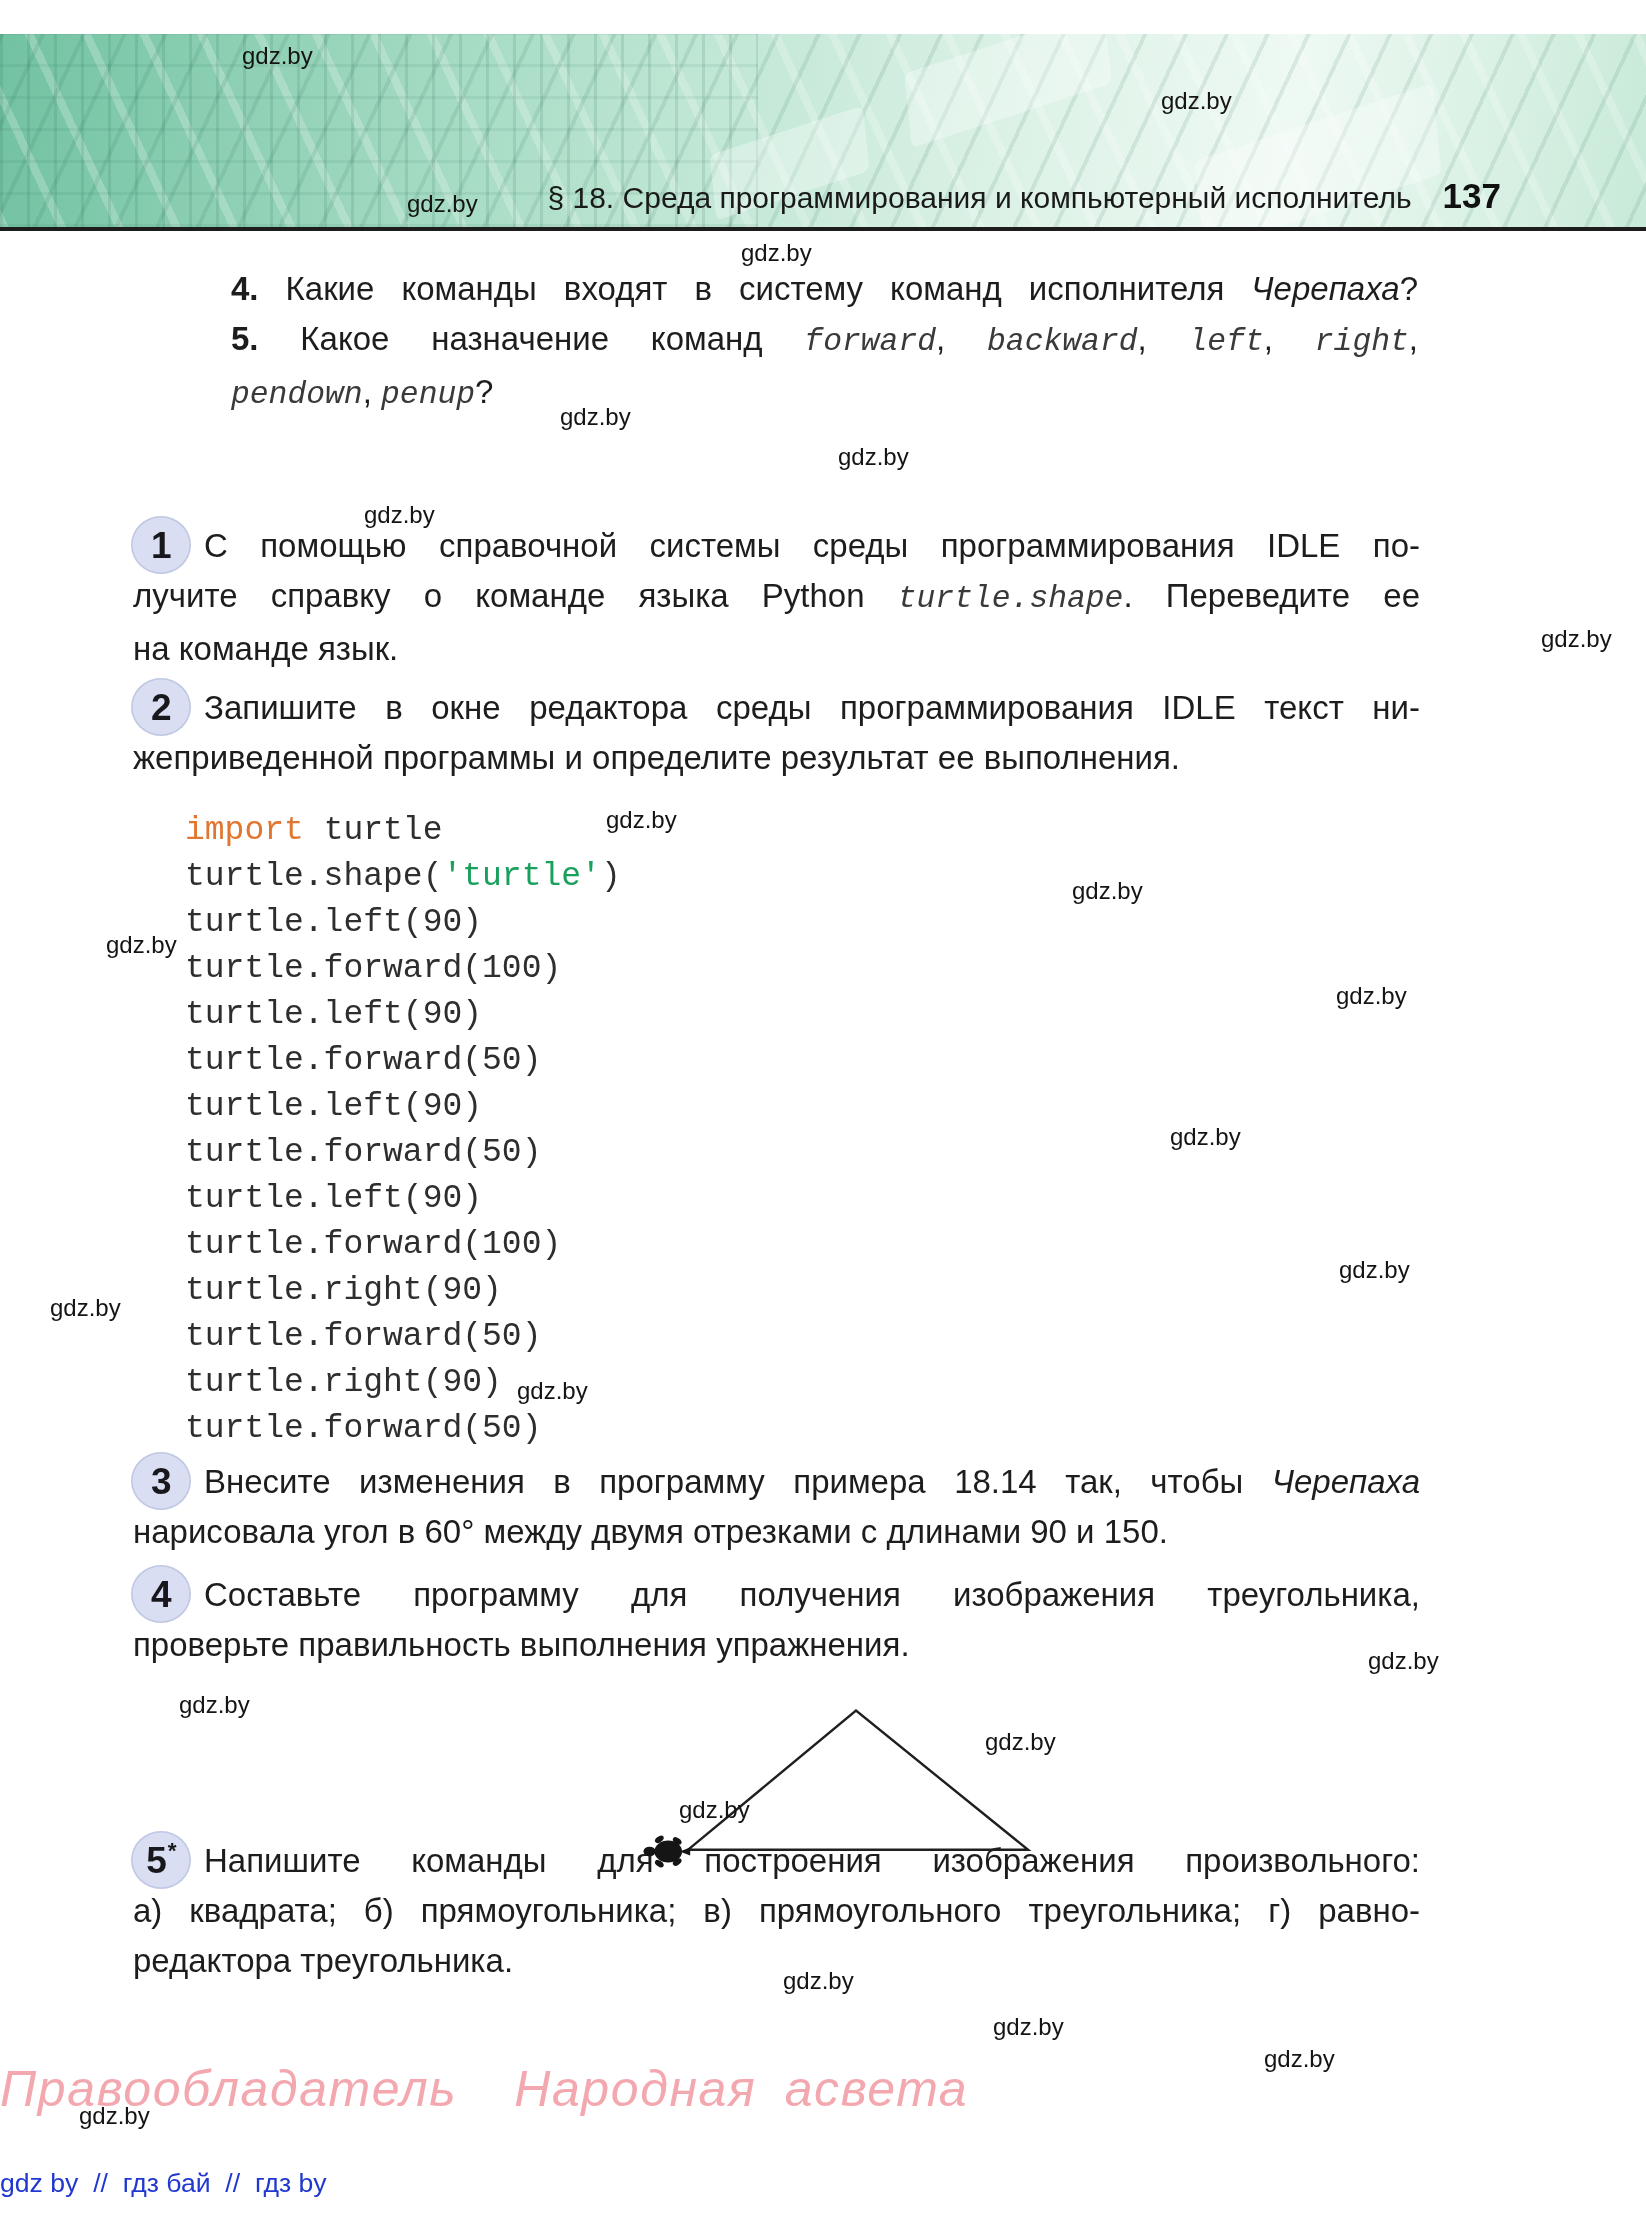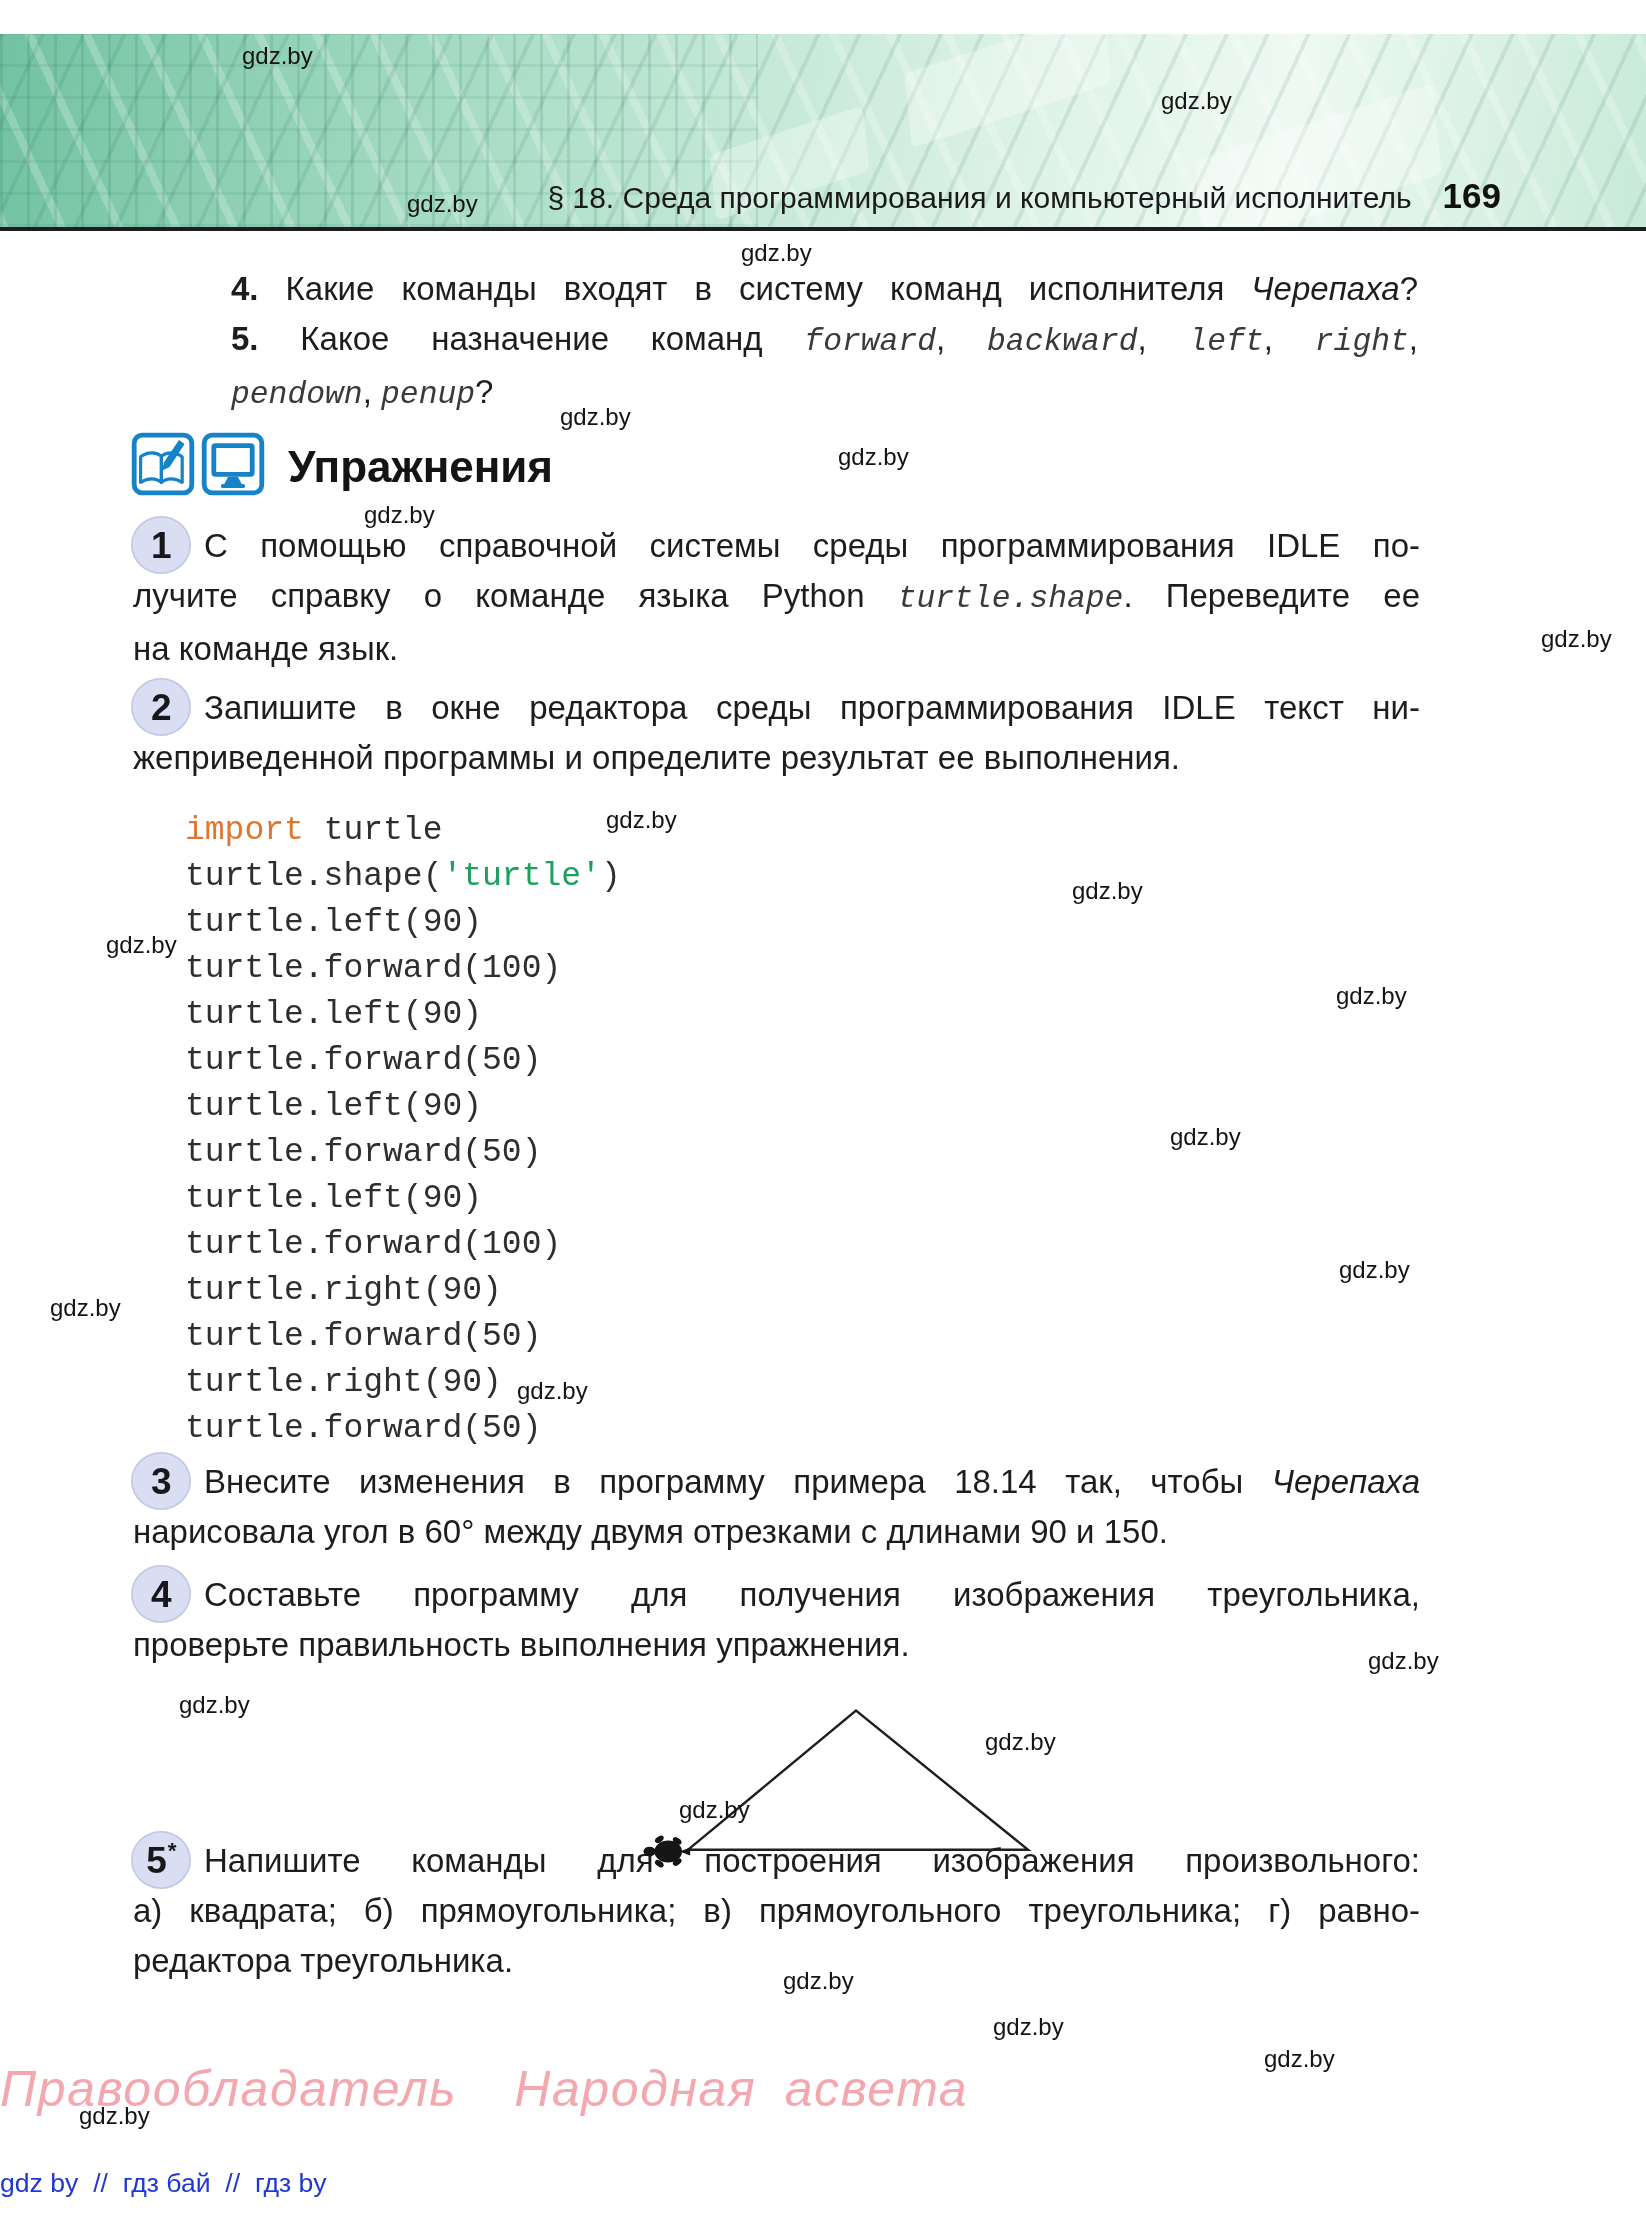--- a/index.html
+++ b/index.html
@@ -79,45 +79,30 @@
 <div class="page">
 
   <div class="topbar">Ищите нас по запросу ГДЗ Бай</div>
 
   <div class="banner">
     <div class="key k1"></div>
     <div class="key k2"></div>
     <div class="key k3"></div>
     <div class="banner-caption">
       <span class="hdr">§ 18. Среда программирования и компьютерный исполнитель</span>
-      <span class="pnum">169</span>
+      <span class="pnum">137</span>
     </div>
   </div>
 
   <section id="questions">
       <div class="tline just"><span class="p-b">4.</span><span class="p-t"> Какие команды входят в систему команд исполнителя </span><span class="p-i">Черепаха</span><span class="p-t">?</span></div>
       <div class="tline just"><span class="p-b">5.</span><span class="p-t"> Какое назначение команд </span><span class="p-m">forward</span><span class="p-t">, </span><span class="p-m">backward</span><span class="p-t">, </span><span class="p-m">left</span><span class="p-t">, </span><span class="p-m">right</span><span class="p-t">,</span></div>
       <div class="tline"><span class="p-m">pendown</span><span class="p-t">, </span><span class="p-m">penup</span><span class="p-t">?</span></div>
     </section>
 
-  <div class="section-head">
-    <svg width="64" height="64" viewBox="0 0 80 80">
-      <rect x="4" y="4" width="72" height="72" rx="10" fill="#fff" stroke="var(--icon-blue)" stroke-width="6"></rect>
-      <path d="M12 31 C21 24 31 25 38 30 L38 63 C31 57 21 57 12 63 Z" fill="none" stroke="var(--icon-blue)" stroke-width="4" stroke-linejoin="round"></path>
-      <path d="M64 31 C55 24 45 25 38 30 L38 63 C45 57 55 57 64 63 Z" fill="none" stroke="var(--icon-blue)" stroke-width="4" stroke-linejoin="round"></path>
-      <path d="M60 10 l7 5 -19 29 -9 4 2 -10 z" fill="var(--icon-blue)"></path>
-    </svg>
-    <svg width="64" height="64" viewBox="0 0 80 80">
-      <rect x="4" y="4" width="72" height="72" rx="10" fill="#fff" stroke="var(--icon-blue)" stroke-width="6"></rect>
-      <rect x="16" y="17" width="48" height="36" rx="2" fill="none" stroke="var(--icon-blue)" stroke-width="6"></rect>
-      <path d="M34 56 h12 l5 9 h-22 z" fill="var(--icon-blue)"></path>
-      <rect x="25" y="65" width="30" height="5" rx="2" fill="var(--icon-blue)"></rect>
-    </svg>
-    <h2 class="section-title">Упражнения</h2>
-  </div>
 
   <div id="exercises">
       <article class="ex" style="top: 521px;">
         <div class="badge">
           <b>1</b>
         </div>
         <div class="tline just first"><span class="p-t">С помощью справочной системы среды программирования IDLE по-</span></div>
         <div class="tline just"><span class="p-t">лучите справку о команде языка Python </span><span class="p-m">turtle.shape</span><span class="p-t">. Переведите ее</span></div>
         <div class="tline"><span class="p-t">на команде язык.</span></div>
       </article>

